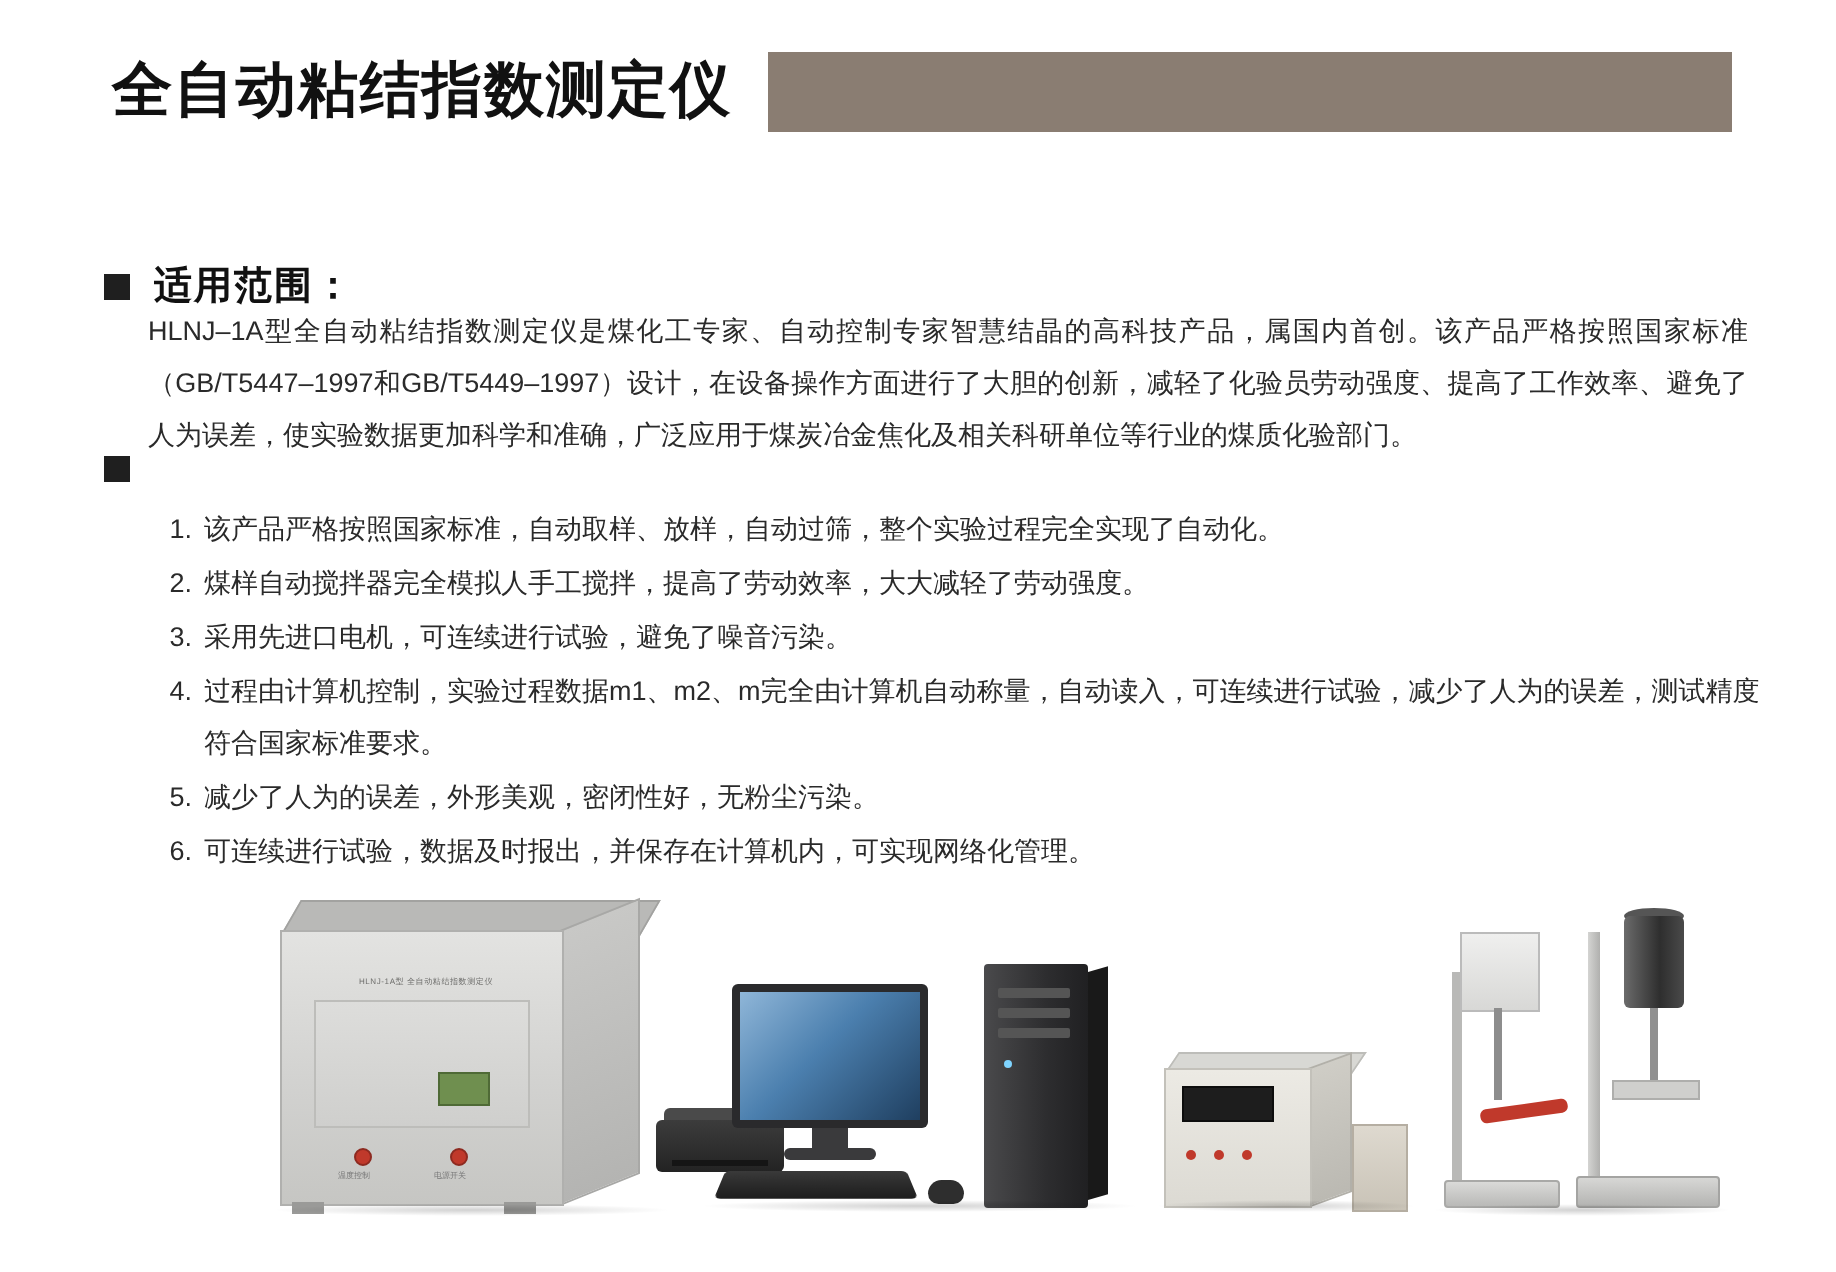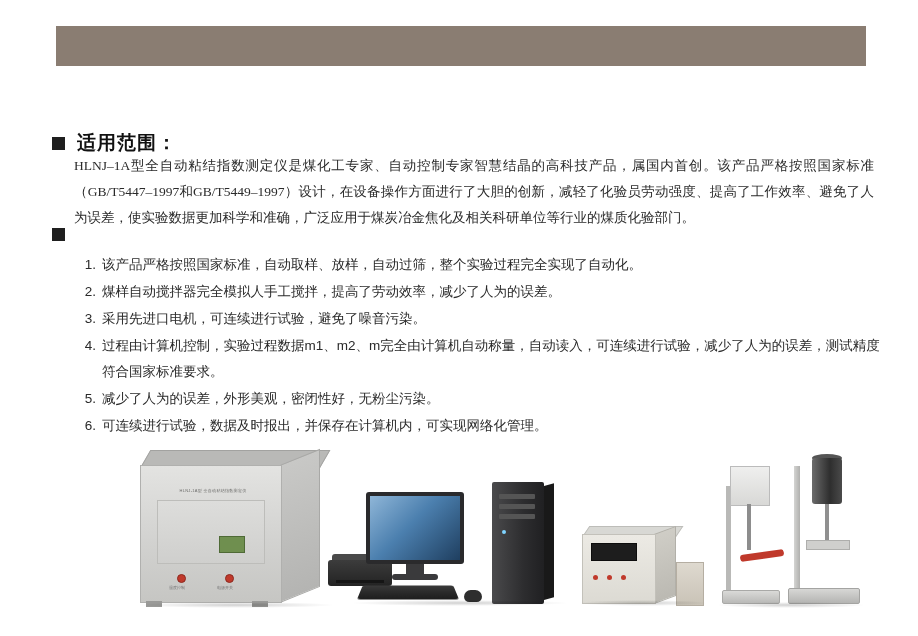--- a/index.html
+++ b/index.html
@@ -73,21 +73,21 @@
 
   .para {
     position: absolute;
     left: 74px;
     width: 800px;
     font-size: 13.5px;
     line-height: 26px;
     color: #2a2a2a;
     text-align: justify;
   }
-  #scope-para { top: 153px; font-family: Liberation Serif, serif; }
+  #scope-para { top: 153px; }
 
   .feature-list {
     position: absolute;
     left: 74px;
     top: 252px;
     width: 810px;
     margin: 0;
     padding: 0;
     list-style: none;
   }
@@ -436,40 +436,41 @@
     position: absolute;
     height: 6px;
     background: radial-gradient(ellipse at center, rgba(0,0,0,0.18) 0%, rgba(0,0,0,0) 70%);
   }
 </style>
 </head>
 <body>
 
 <div class="header">
   <div class="header-bar"></div>
+  <div class="header-title">全自动粘结指数测定仪</div>
 </div>
 
 <div class="section-heading" id="sec1-head">
   <span class="bullet-square"></span>
   <span class="heading-text">适用范围：</span>
 </div>
 <div class="para" id="scope-para">HLNJ–1A型全自动粘结指数测定仪是煤化工专家、自动控制专家智慧结晶的高科技产品，属国内首创。该产品严格按照国家标准（GB/T5447–1997和GB/T5449–1997）设计，在设备操作方面进行了大胆的创新，减轻了化验员劳动强度、提高了工作效率、避免了人为误差，使实验数据更加科学和准确，广泛应用于煤炭冶金焦化及相关科研单位等行业的煤质化验部门。</div>
 
 <div class="section-heading" id="sec2-head">
   <span class="bullet-square"></span>
 </div>
 
 <ul class="feature-list">
   <li>
     <span class="num">1.</span>
     <span class="txt">该产品严格按照国家标准，自动取样、放样，自动过筛，整个实验过程完全实现了自动化。</span>
   </li>
   <li>
     <span class="num">2.</span>
-    <span class="txt">煤样自动搅拌器完全模拟人手工搅拌，提高了劳动效率，减少了人为的误差。</span>
+    <span class="txt">煤样自动搅拌器完全模拟人手工搅拌，提高了劳动效率，大大减轻了劳动强度。</span>
   </li>
   <li>
     <span class="num">3.</span>
     <span class="txt">采用先进口电机，可连续进行试验，避免了噪音污染。</span>
   </li>
   <li>
     <span class="num">4.</span>
     <span class="txt">过程由计算机控制，实验过程数据m1、m2、m完全由计算机自动称量，自动读入，可连续进行试验，减少了人为的误差，测试精度符合国家标准要求。</span>
   </li>
   <li>

